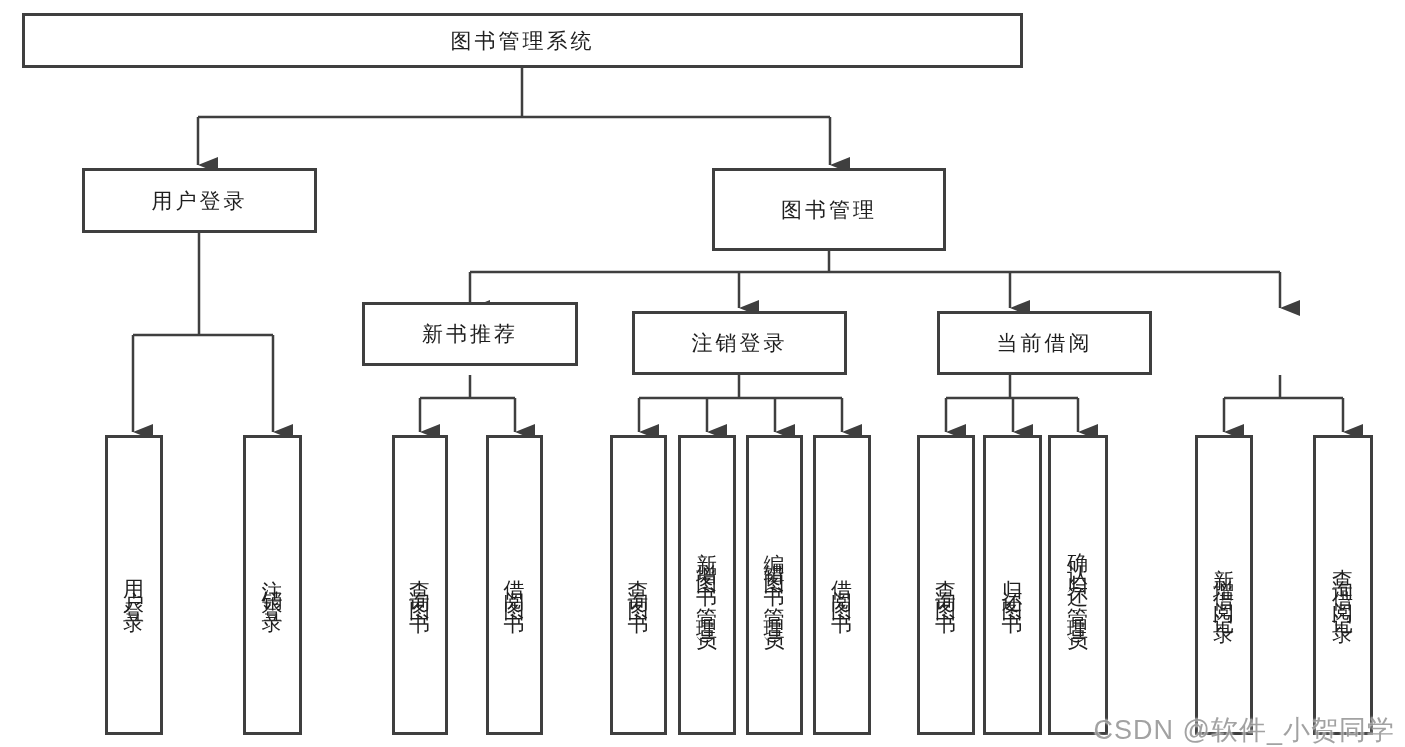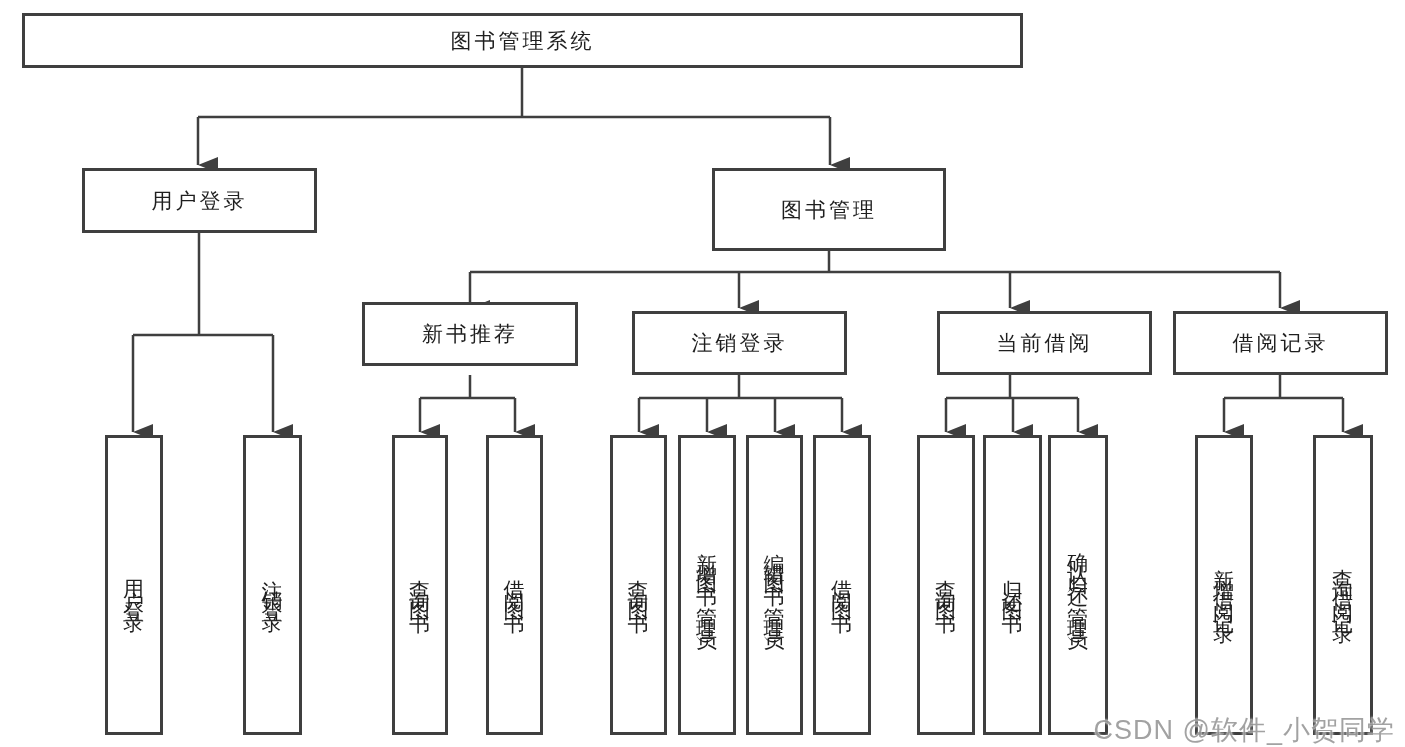--- a/index.html
+++ b/index.html
@@ -126,21 +126,20 @@
   </svg>
 
   <div class="node hnode" style="left:22px; top:13px; width:1001px; height:55px;">图书管理系统</div>
 
   <div class="node hnode" style="left:82px; top:168px; width:235px; height:65px;">用户登录</div>
   <div class="node hnode" style="left:712px; top:168px; width:234px; height:83px;">图书管理</div>
 
   <div class="node hnode" style="left:362px; top:302px; width:216px; height:64px;">新书推荐</div>
   <div class="node hnode" style="left:632px; top:311px; width:215px; height:64px;">注销登录</div>
   <div class="node hnode" style="left:903px; top:311px; width:215px; height:64px;margin-left:34px;">当前借阅</div>
-  <div class="node hnode" style="left:1173px; top:311px; width:215px; height:64px;">借阅记录</div>
 
   <div class="node vnode" style="left:105px; top:435px; width:58px; height:300px;">用户登录</div>
   <div class="node vnode" style="left:243px; top:435px; width:59px; height:300px;">注销登录</div>
 
   <div class="node vnode" style="left:392px; top:435px; width:56px; height:300px;">查询图书</div>
   <div class="node vnode" style="left:486px; top:435px; width:57px; height:300px;">借阅图书</div>
 
   <div class="node vnode" style="left:610px; top:435px; width:57px; height:300px;">查询图书</div>
   <div class="node vnode" style="left:678px; top:435px; width:58px; height:300px;">新增图书（管理员）</div>
   <div class="node vnode" style="left:746px; top:435px; width:57px; height:300px;">编辑图书（管理员）</div>

